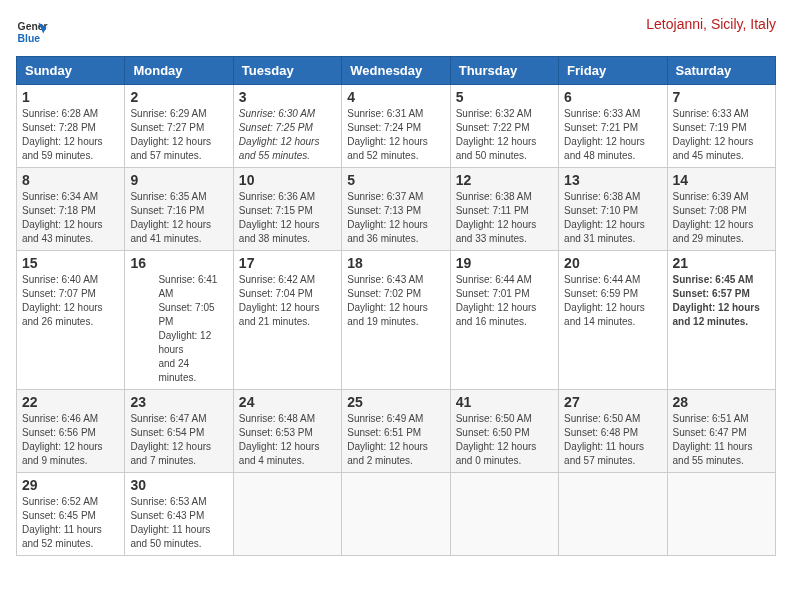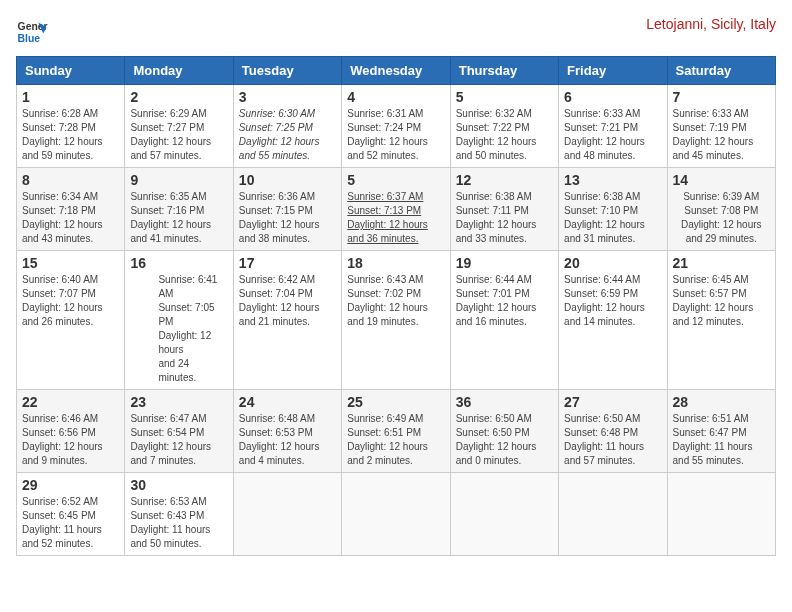--- a/index.html
+++ b/index.html
@@ -176,42 +176,42 @@
         </td>
         <td>
           <span class="day-number">10</span>
           <div class="day-info" style="white-space: pre-line;">Sunrise: 6:36 AM
 Sunset: 7:15 PM
 Daylight: 12 hours
 and 38 minutes.</div>
         </td>
         <td>
           <span class="day-number">5</span>
-          <div class="day-info" style="white-space: pre-line; text-decoration: underline;">Sunrise: 6:37 AM
+          <div class="day-info" style="white-space: pre-line;">Sunrise: 6:37 AM
 Sunset: 7:13 PM
 Daylight: 12 hours
 and 36 minutes.</div>
         </td>
         <td>
           <span class="day-number">12</span>
           <div class="day-info" style="white-space: pre-line;">Sunrise: 6:38 AM
 Sunset: 7:11 PM
 Daylight: 12 hours
 and 33 minutes.</div>
         </td>
         <td>
           <span class="day-number">13</span>
           <div class="day-info" style="white-space: pre-line;">Sunrise: 6:38 AM
 Sunset: 7:10 PM
 Daylight: 12 hours
 and 31 minutes.</div>
         </td>
         <td>
           <span class="day-number">14</span>
-          <div class="day-info" style="white-space: pre-line; text-align: center;">Sunrise: 6:39 AM
+          <div class="day-info" style="white-space: pre-line;">Sunrise: 6:39 AM
 Sunset: 7:08 PM
 Daylight: 12 hours
 and 29 minutes.</div>
         </td>
       </tr>
       <tr>
         <td>
           <span class="day-number">15</span>
           <div class="day-info" style="white-space: pre-line;">Sunrise: 6:40 AM
 Sunset: 7:07 PM
@@ -248,21 +248,21 @@
         </td>
         <td>
           <span class="day-number">20</span>
           <div class="day-info" style="white-space: pre-line;">Sunrise: 6:44 AM
 Sunset: 6:59 PM
 Daylight: 12 hours
 and 14 minutes.</div>
         </td>
         <td>
           <span class="day-number">21</span>
-          <div class="day-info" style="white-space: pre-line;">Sunrise: 6:45 AM
+          <div class="day-info" style="white-space: pre-line; font-weight: bold;">Sunrise: 6:45 AM
 Sunset: 6:57 PM
 Daylight: 12 hours
 and 12 minutes.</div>
         </td>
       </tr>
       <tr>
         <td>
           <span class="day-number">22</span>
           <div class="day-info" style="white-space: pre-line;">Sunrise: 6:46 AM
 Sunset: 6:56 PM
@@ -284,21 +284,21 @@
 and 4 minutes.</div>
         </td>
         <td>
           <span class="day-number">25</span>
           <div class="day-info" style="white-space: pre-line;">Sunrise: 6:49 AM
 Sunset: 6:51 PM
 Daylight: 12 hours
 and 2 minutes.</div>
         </td>
         <td>
-          <span class="day-number">36</span>
+          <span class="day-number">41</span>
           <div class="day-info" style="white-space: pre-line;">Sunrise: 6:50 AM
 Sunset: 6:50 PM
 Daylight: 12 hours
 and 0 minutes.</div>
         </td>
         <td>
           <span class="day-number">27</span>
           <div class="day-info" style="white-space: pre-line;">Sunrise: 6:50 AM
 Sunset: 6:48 PM
 Daylight: 11 hours

